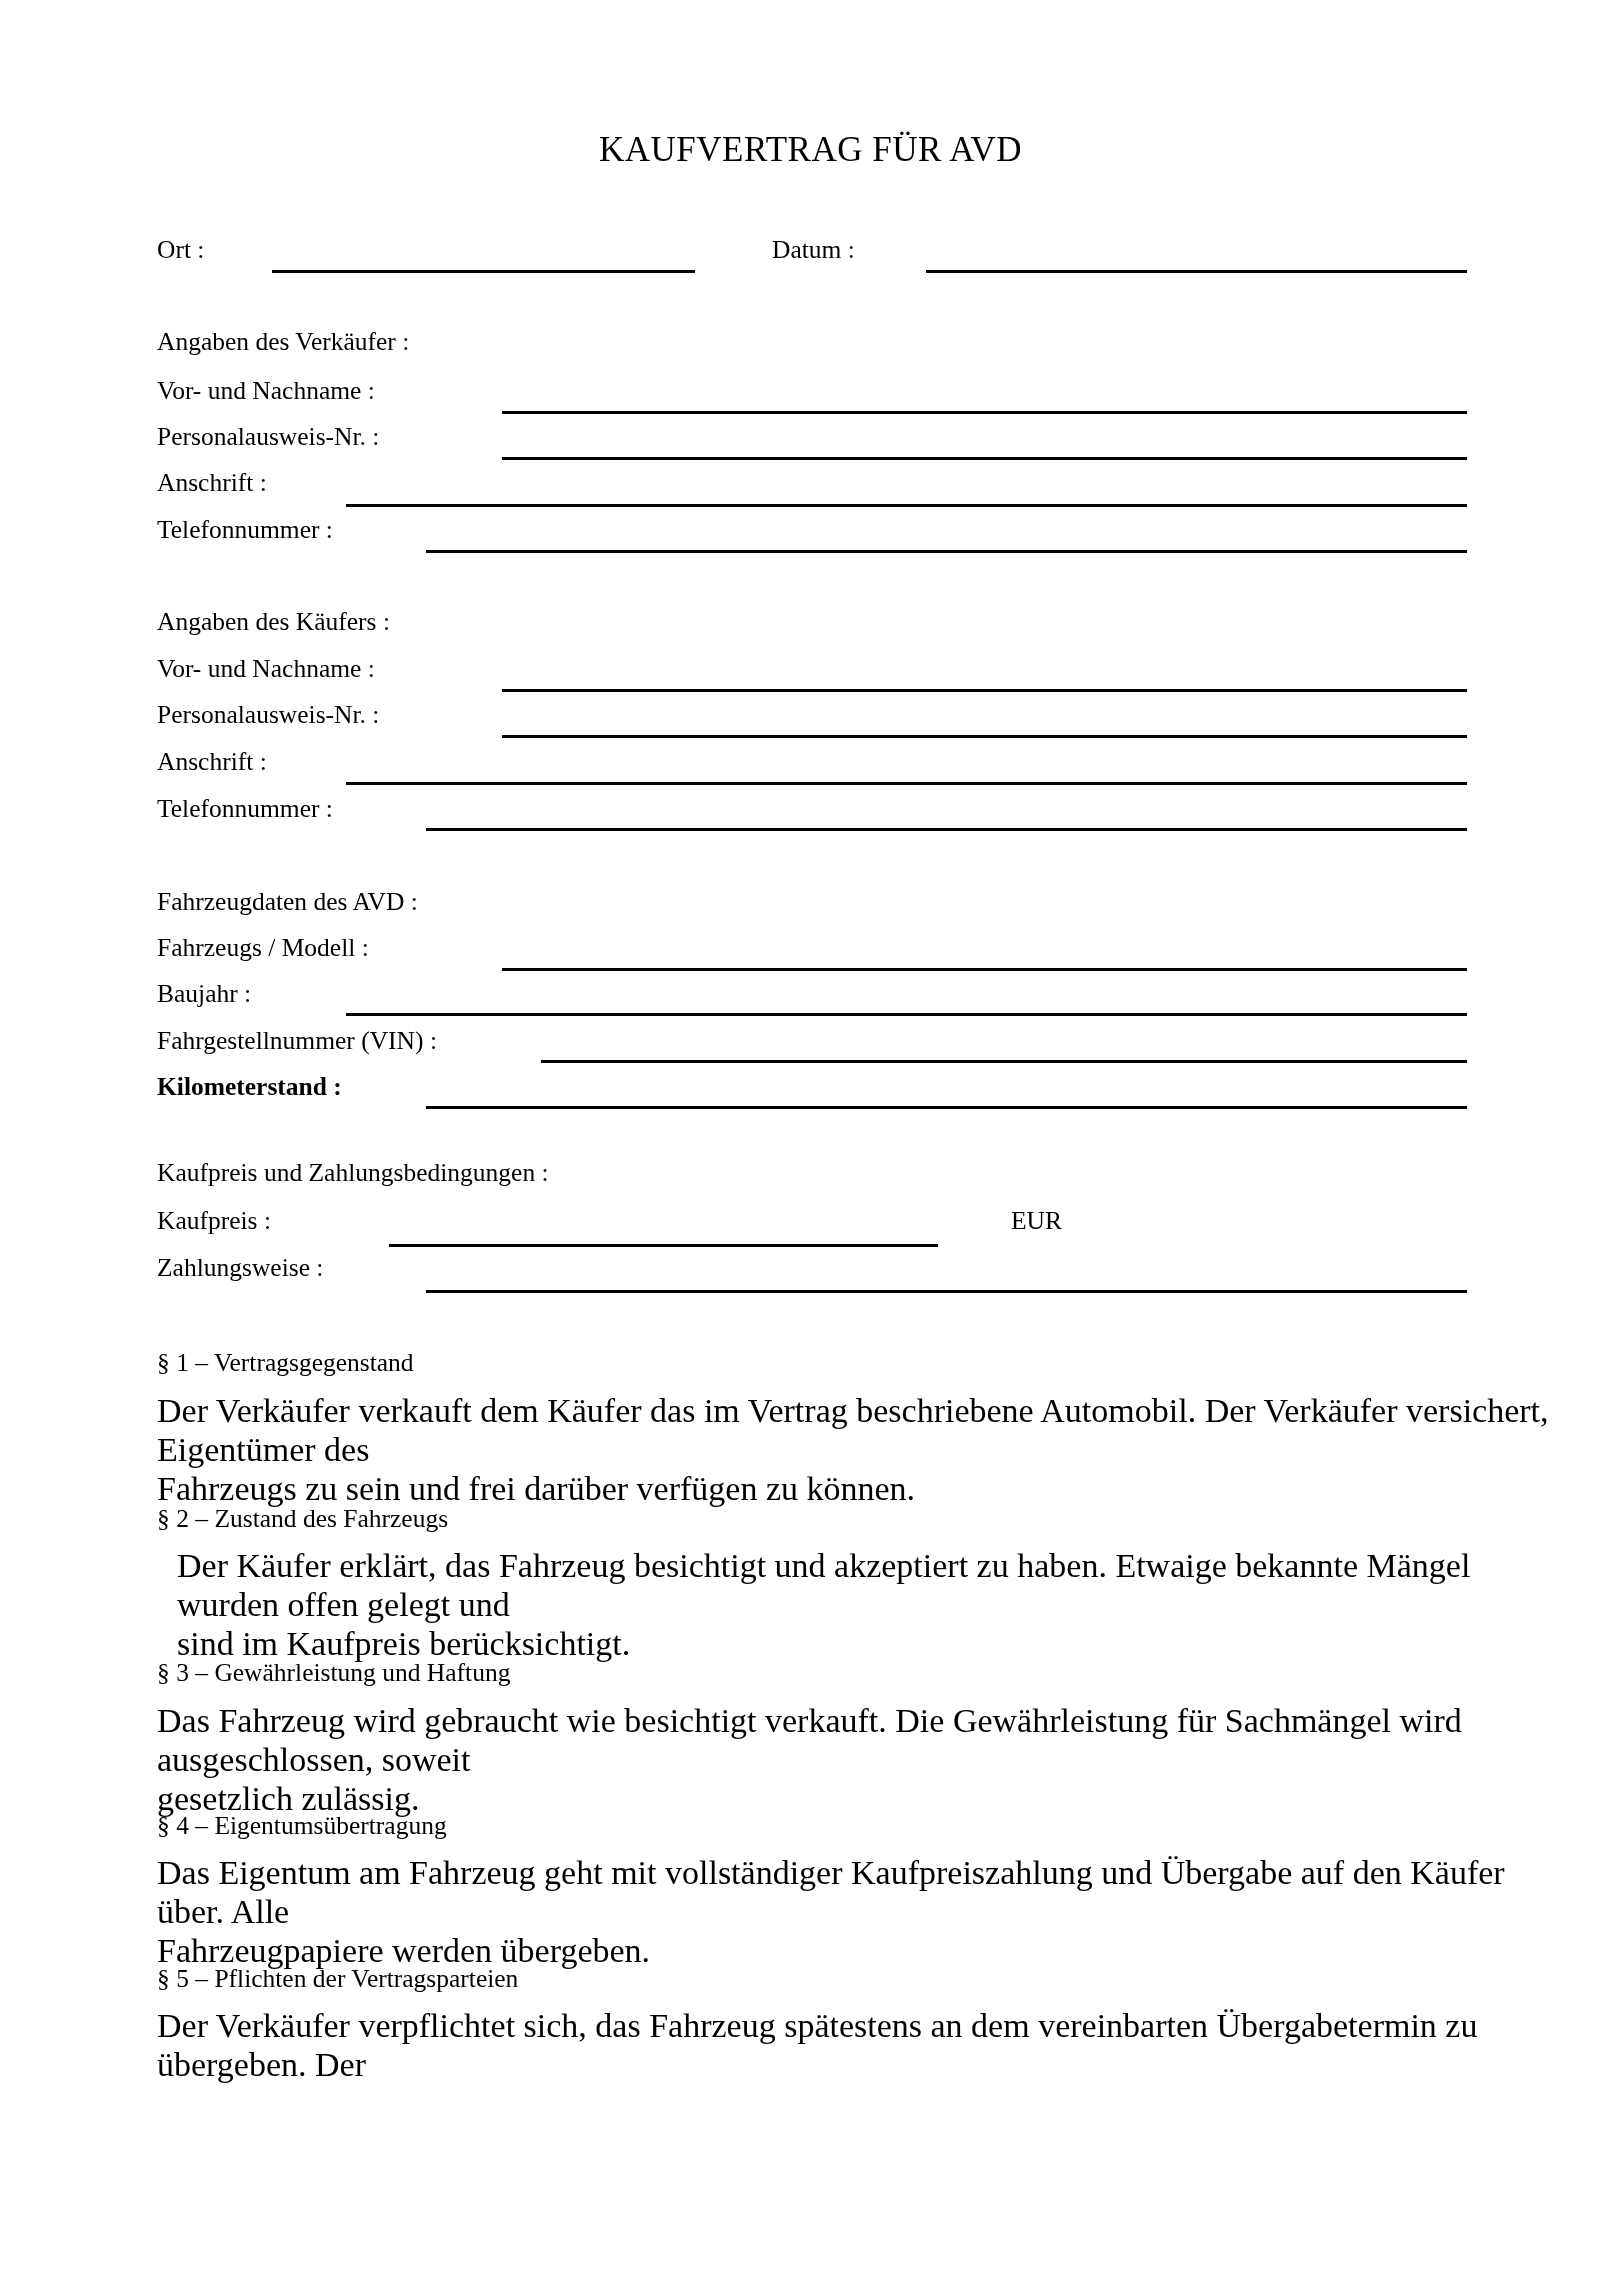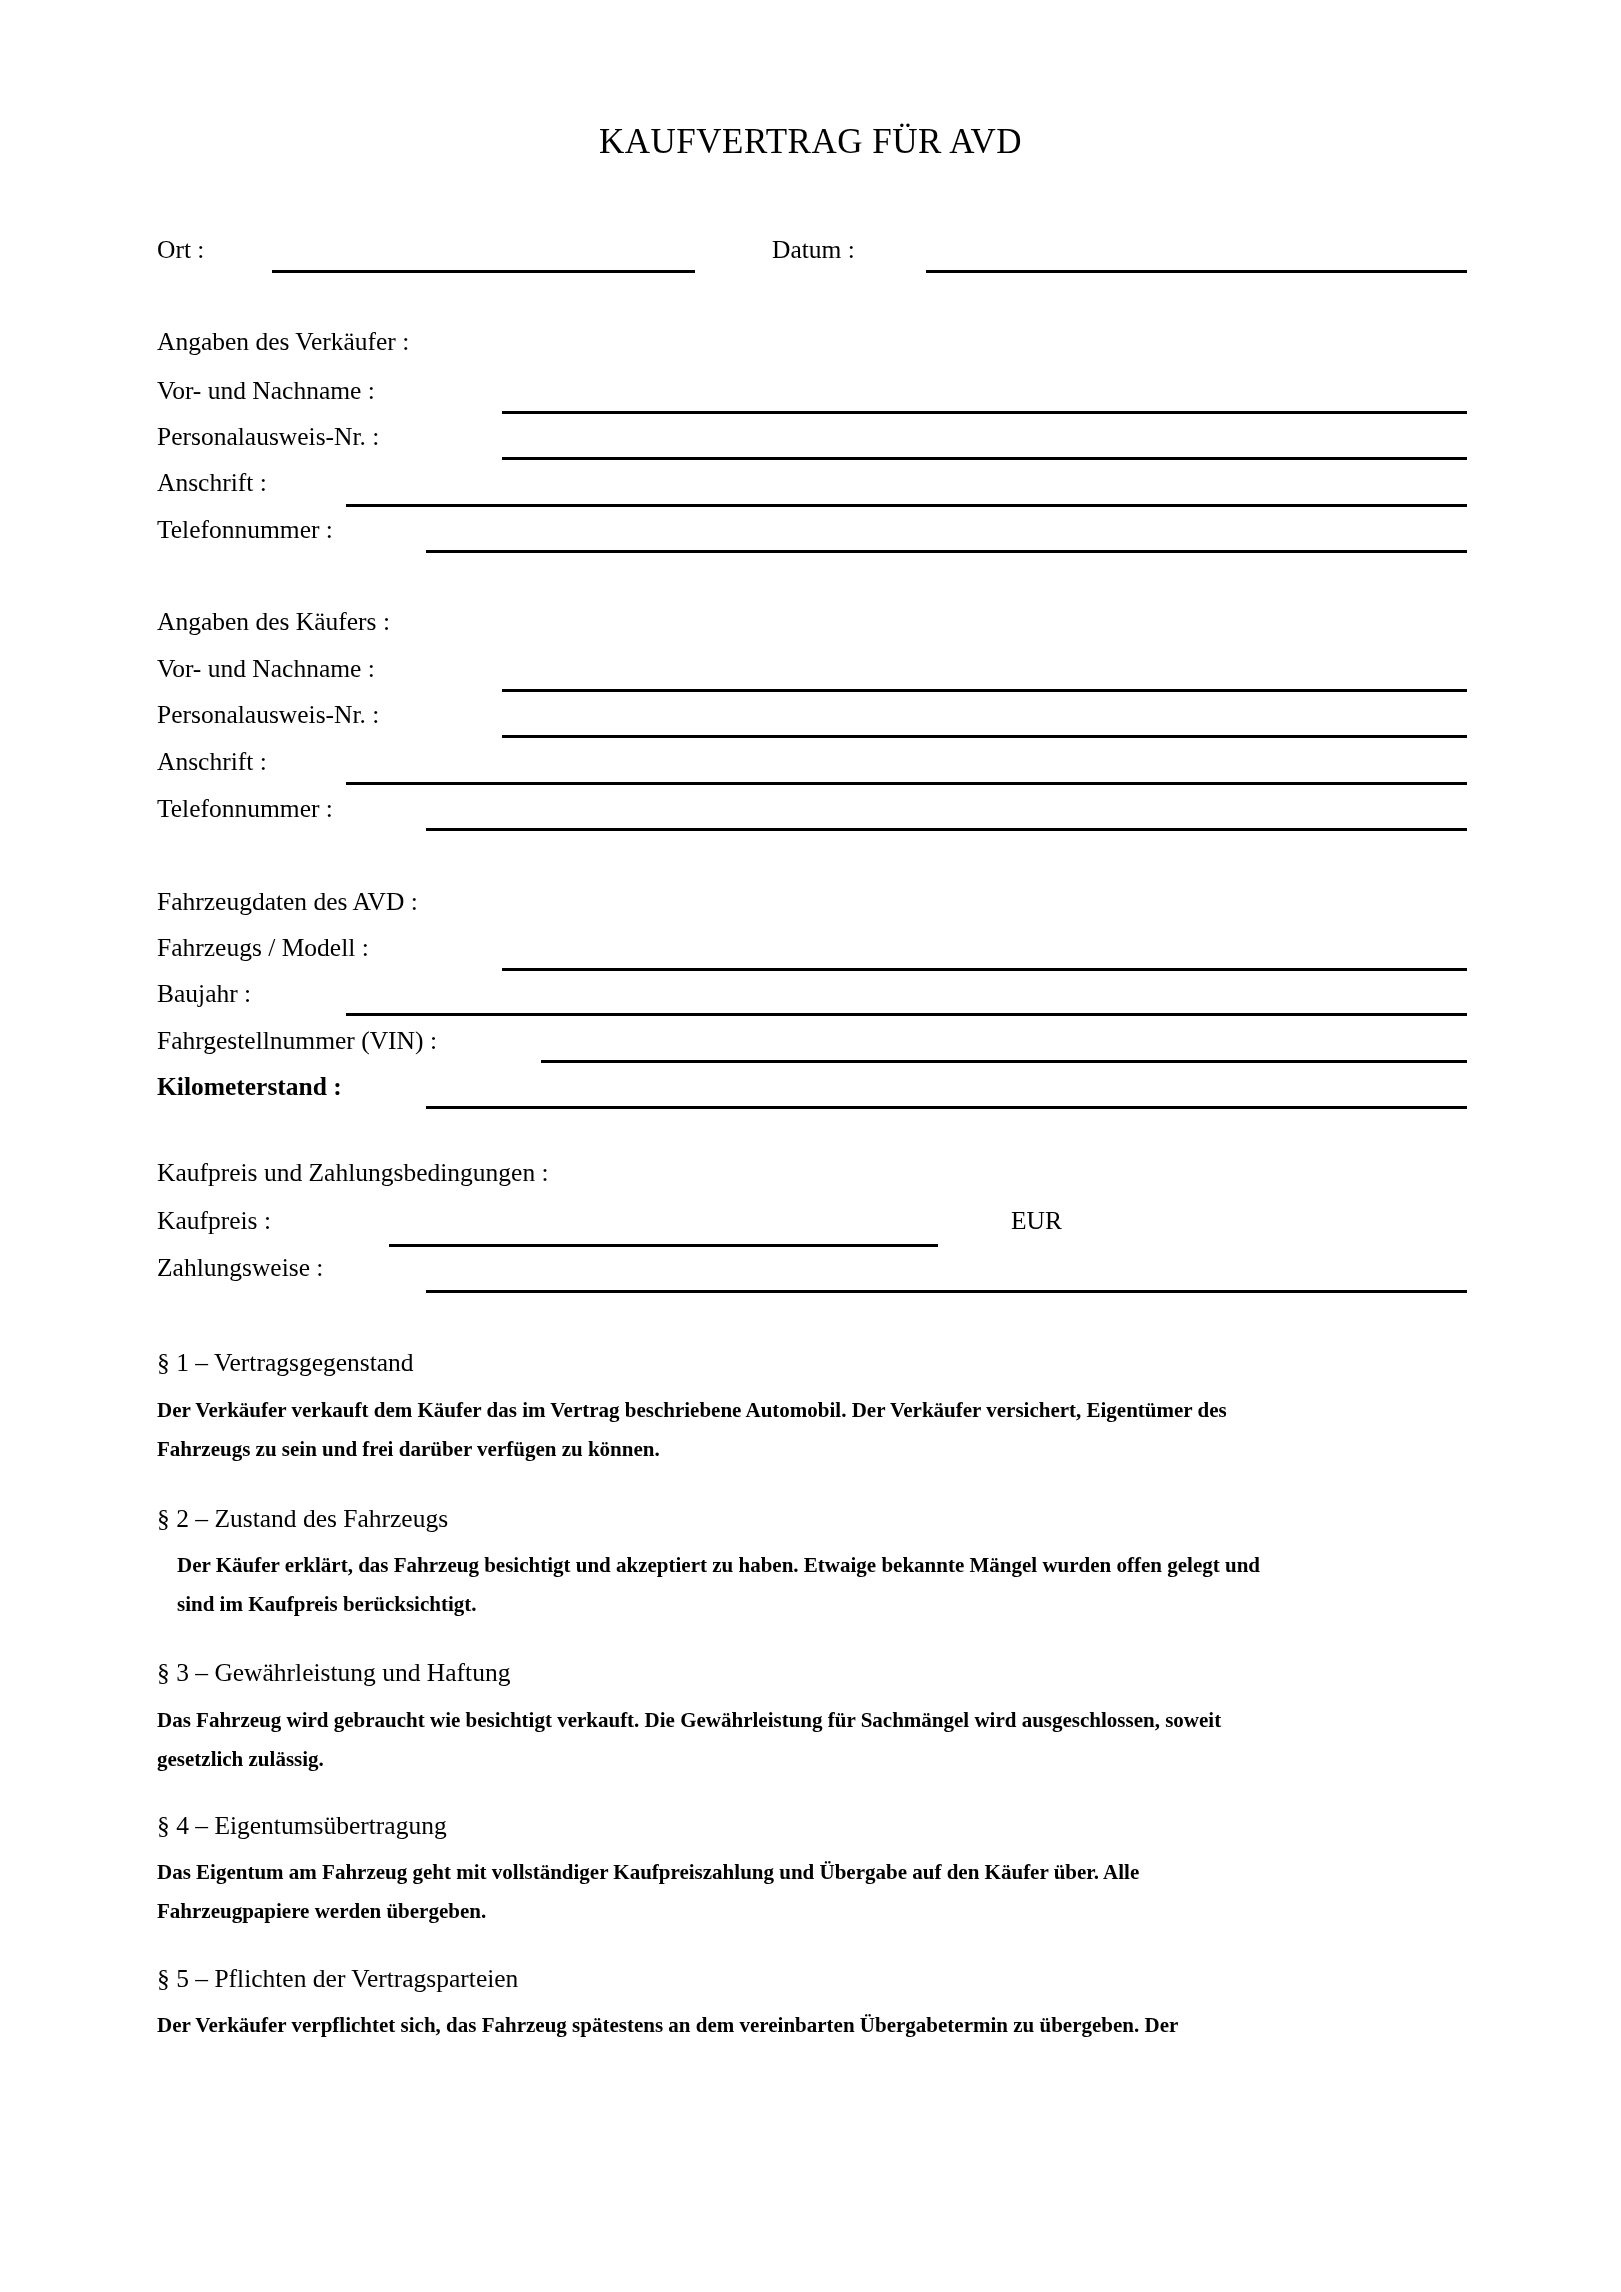--- a/index.html
+++ b/index.html
@@ -7,42 +7,41 @@
     position:relative;
     width:1621px;
     height:2293px;
     background:#ffffff;
     color:#000000;
     font-family:"Liberation Serif","DejaVu Serif",serif;
     overflow:hidden;
   }
   .doc-title{
     position:absolute;
-    left:0; top:124px;
+    left:0; top:132px;
     width:1621px;
     text-align:center;
     font-size:35px;
     line-height:35px;
     letter-spacing:0.5px;
     white-space:nowrap;
   }
   .t{
     position:absolute;
     font-size:25.5px;
     line-height:25.5px;
     white-space:nowrap;
   }
   .para{
     position:absolute;
     left:157px;
     width:1392px;
-    font-size:21px;
+    font-size:34px;
     line-height:39px;
     white-space:pre-line;
-    font-weight:bold;
   }
   .fill{
     position:absolute;
     height:35px;
     border-bottom:3.9px solid #000000;
   }
   .fill .value{
     position:absolute;
     left:5.9px;
     bottom:3.9px;

